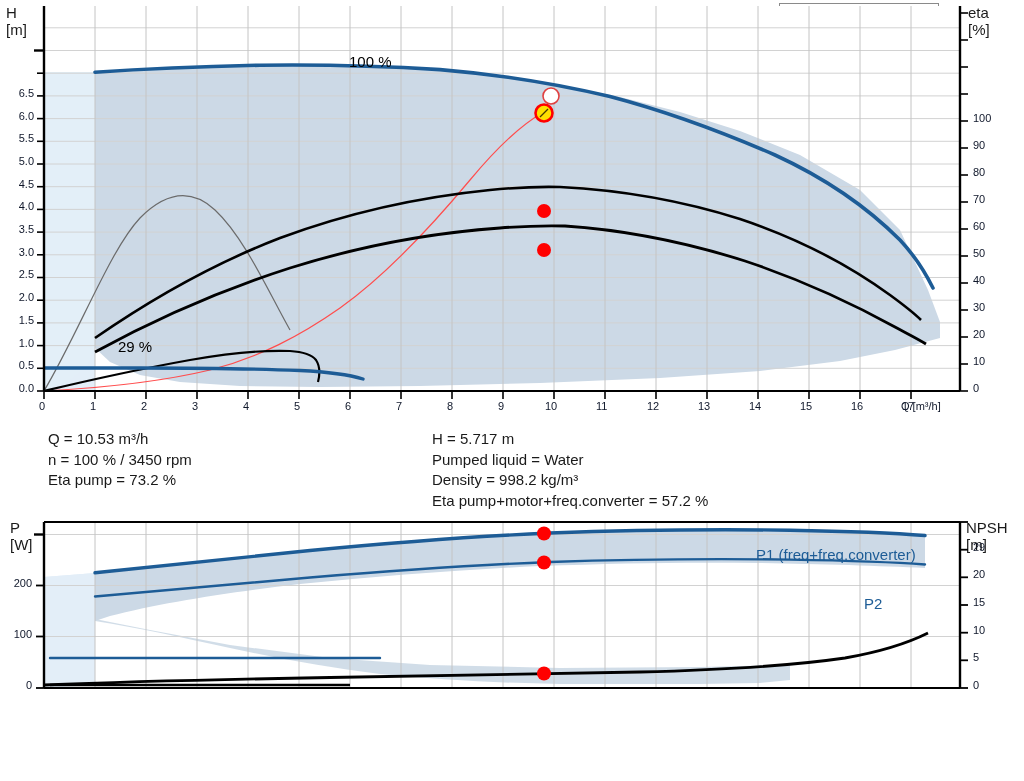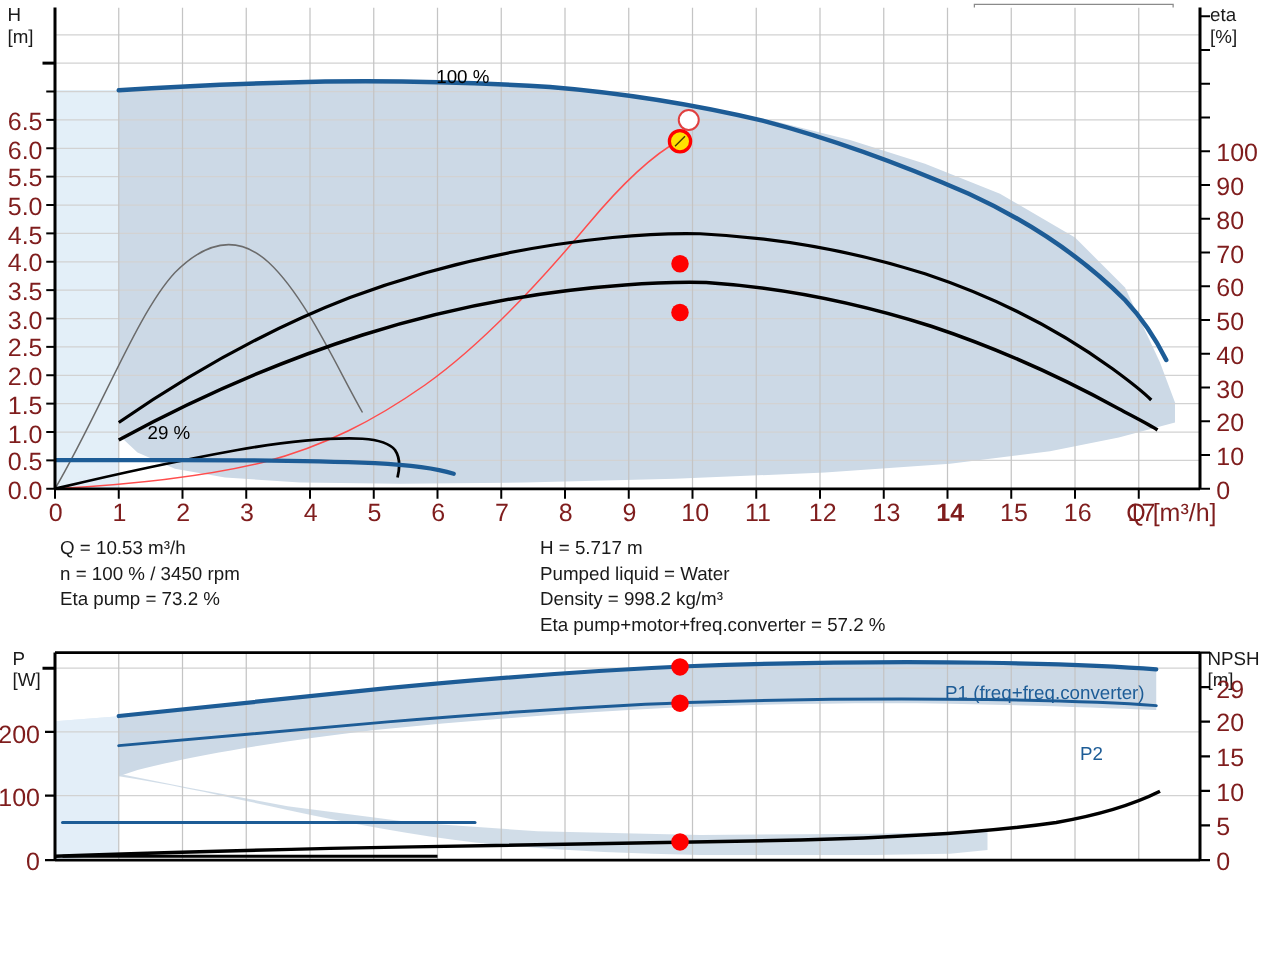--- a/index.html
+++ b/index.html
@@ -5,21 +5,21 @@
   html,body{margin:0;padding:0;background:#ffffff;}
   body{
     width:1024px;height:781px;position:relative;overflow:hidden;
     font-family:"Liberation Sans", sans-serif;
     color:#1a1a1a;
   }
   .page{position:absolute;inset:0;}
 
   
   .axtitle{position:absolute;font-size:15px;color:#1a1a1a;white-space:pre;line-height:17px;}
-  .ticklbl{position:absolute;font-size:20px;color:#7f1d1d;white-space:nowrap;}
+  .ticklbl{position:absolute;font-size:11px;color:#0f172a;white-space:nowrap;}
   .ticklbl.r{text-align:right;}
   .curvelbl{position:absolute;font-size:15px;color:#000000;white-space:nowrap;}
   .curvelbl.blue{color:#1d5c96;}
 
   
   .badge{
     position:absolute;border:1px solid #8a8a8a;background:#ffffff;
     font-size:15px;color:#1a1a1a;padding:2px 8px 3px 8px;white-space:nowrap;
   }
 
@@ -226,21 +226,21 @@
   <div class="ticklbl" style="left:243px;top:400px;">4</div>
   <div class="ticklbl" style="left:294px;top:400px;">5</div>
   <div class="ticklbl" style="left:345px;top:400px;">6</div>
   <div class="ticklbl" style="left:396px;top:400px;">7</div>
   <div class="ticklbl" style="left:447px;top:400px;">8</div>
   <div class="ticklbl" style="left:498px;top:400px;">9</div>
   <div class="ticklbl" style="left:545px;top:400px;">10</div>
   <div class="ticklbl" style="left:596px;top:400px;">11</div>
   <div class="ticklbl" style="left:647px;top:400px;">12</div>
   <div class="ticklbl" style="left:698px;top:400px;">13</div>
-  <div class="ticklbl" style="left:749px;top:400px;font-weight:bold;">14</div>
+  <div class="ticklbl" style="left:749px;top:400px;">14</div>
   <div class="ticklbl" style="left:800px;top:400px;">15</div>
   <div class="ticklbl" style="left:851px;top:400px;">16</div>
   <div class="ticklbl" style="left:902px;top:400px;">17</div>
   <div class="ticklbl" style="left:901px;top:400px;">Q [m³/h]</div>
 
   <div class="curvelbl" style="left:349px;top:53px;">100 %</div>
   <div class="curvelbl" style="left:118px;top:338px;">29 %</div>
 
   <div class="datablock" style="left:48px;top:429px;">
     <div>Q = 10.53 m³/h</div>

